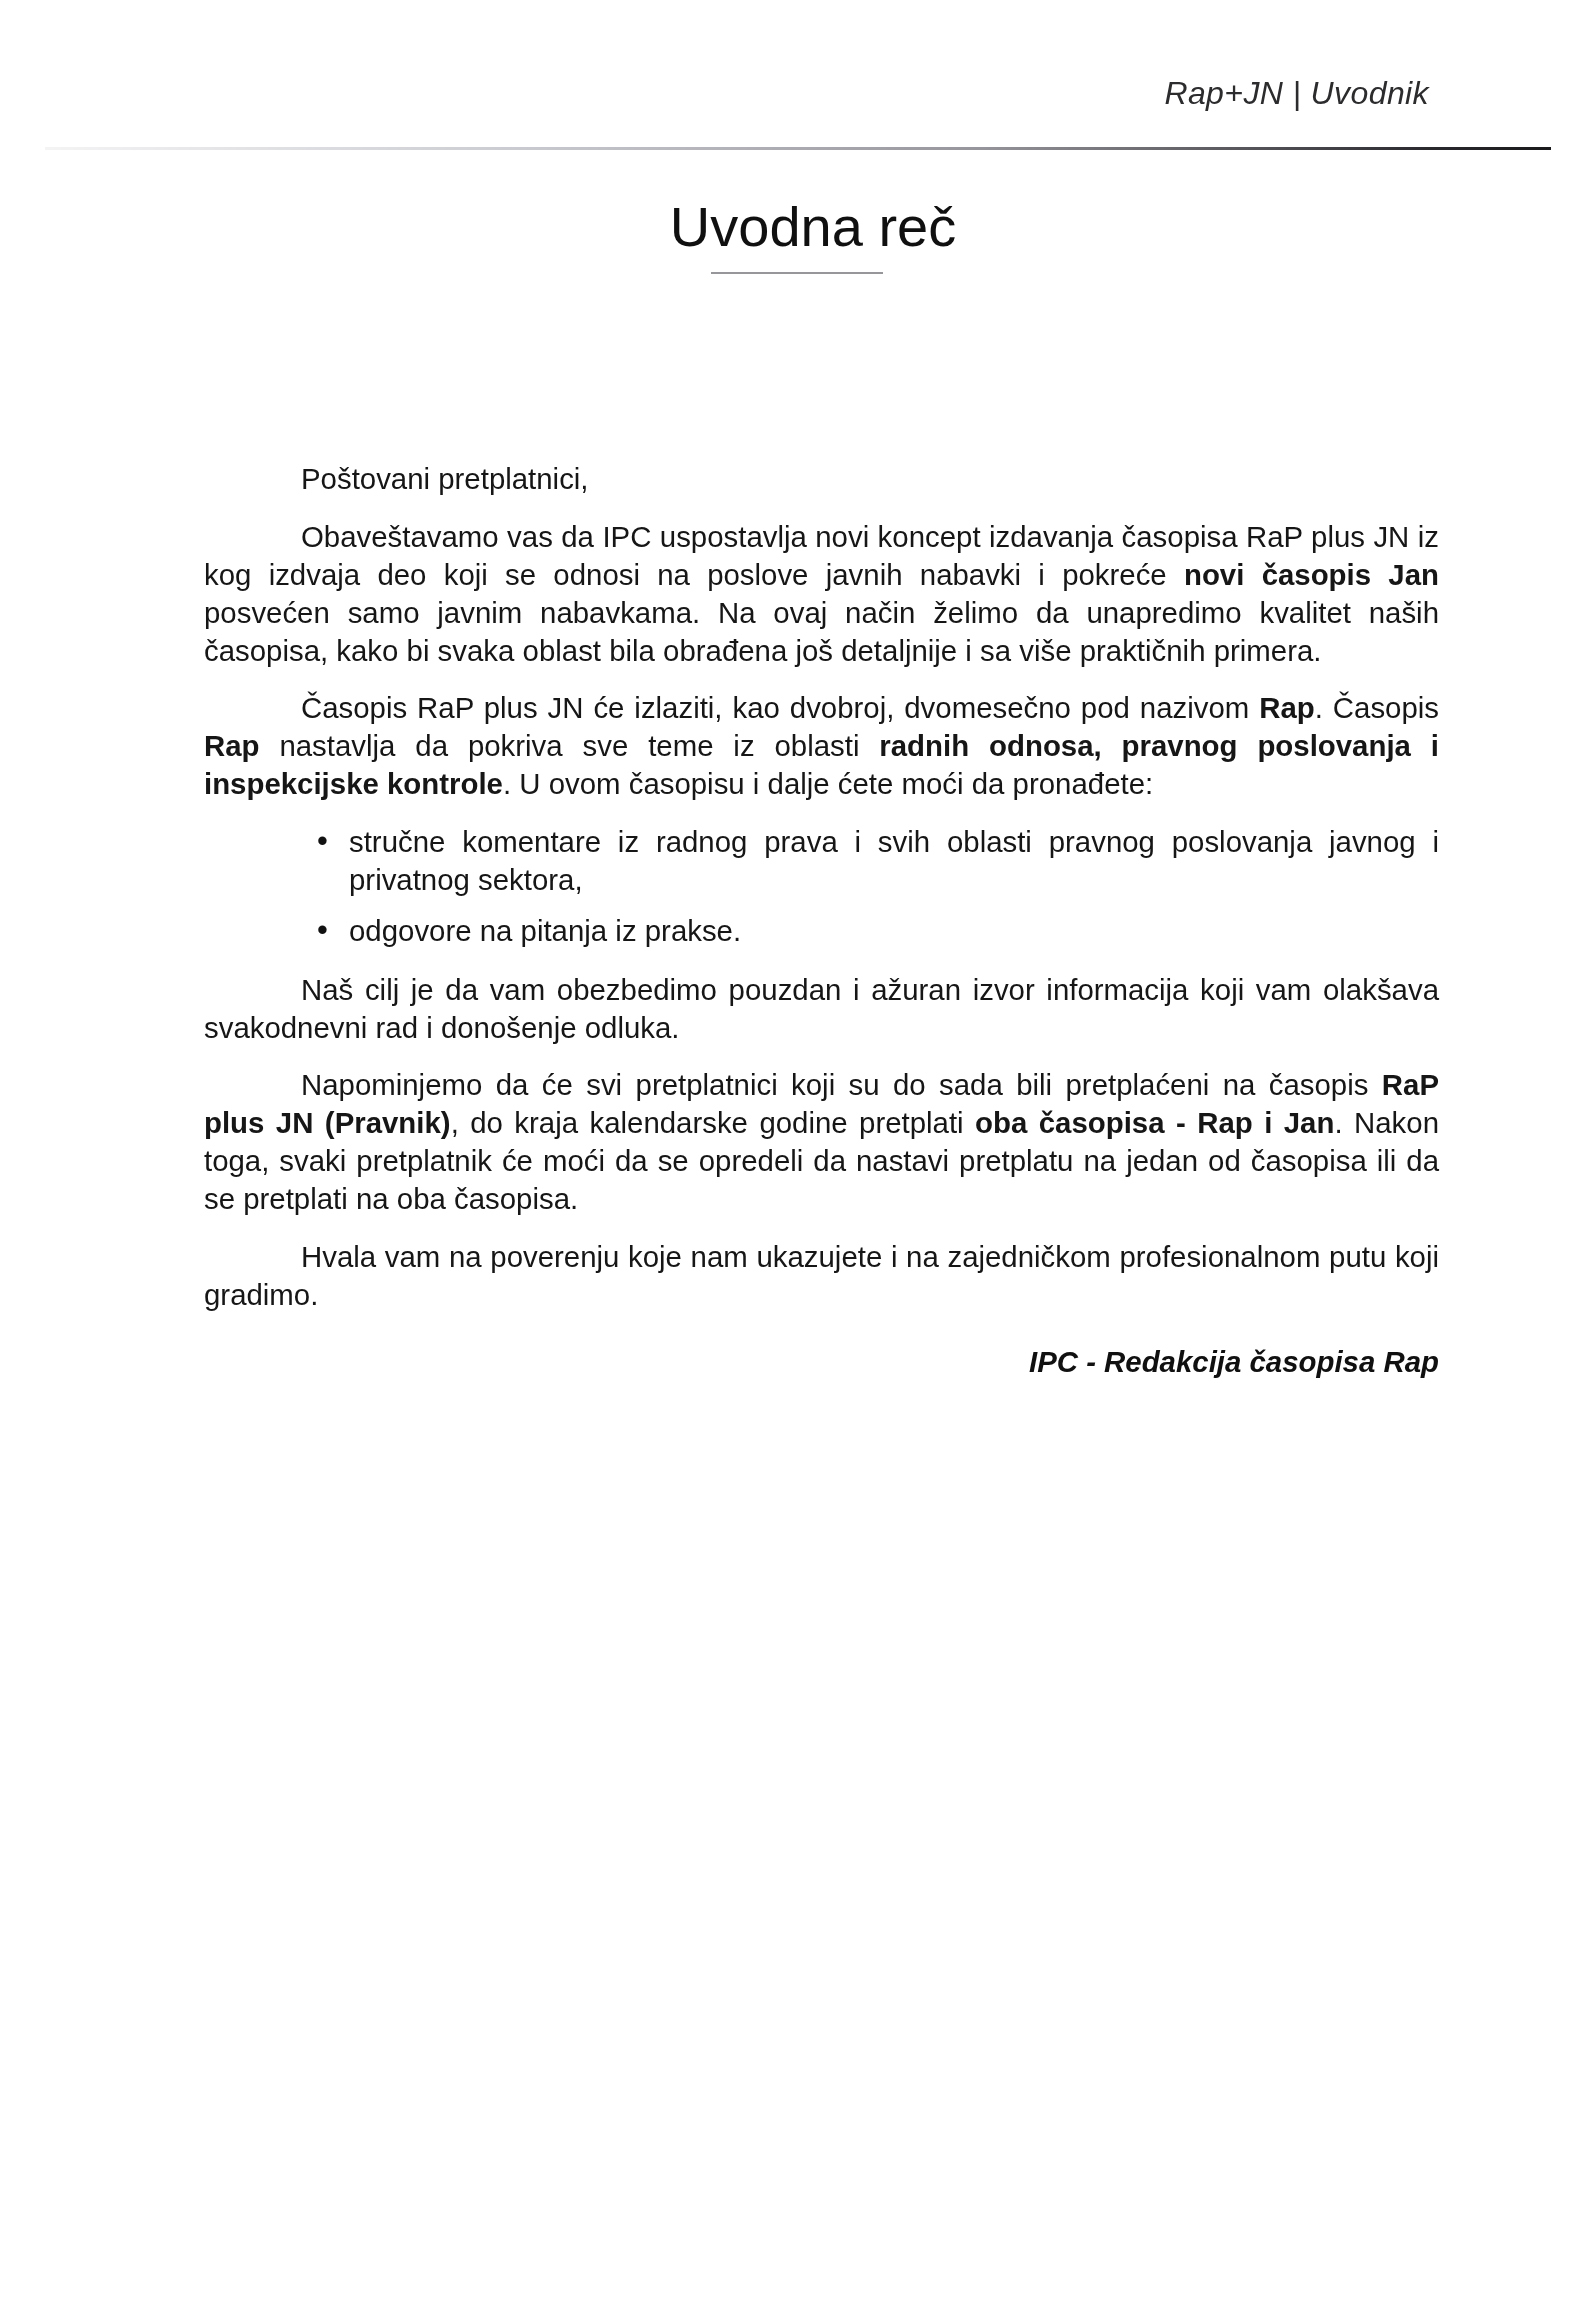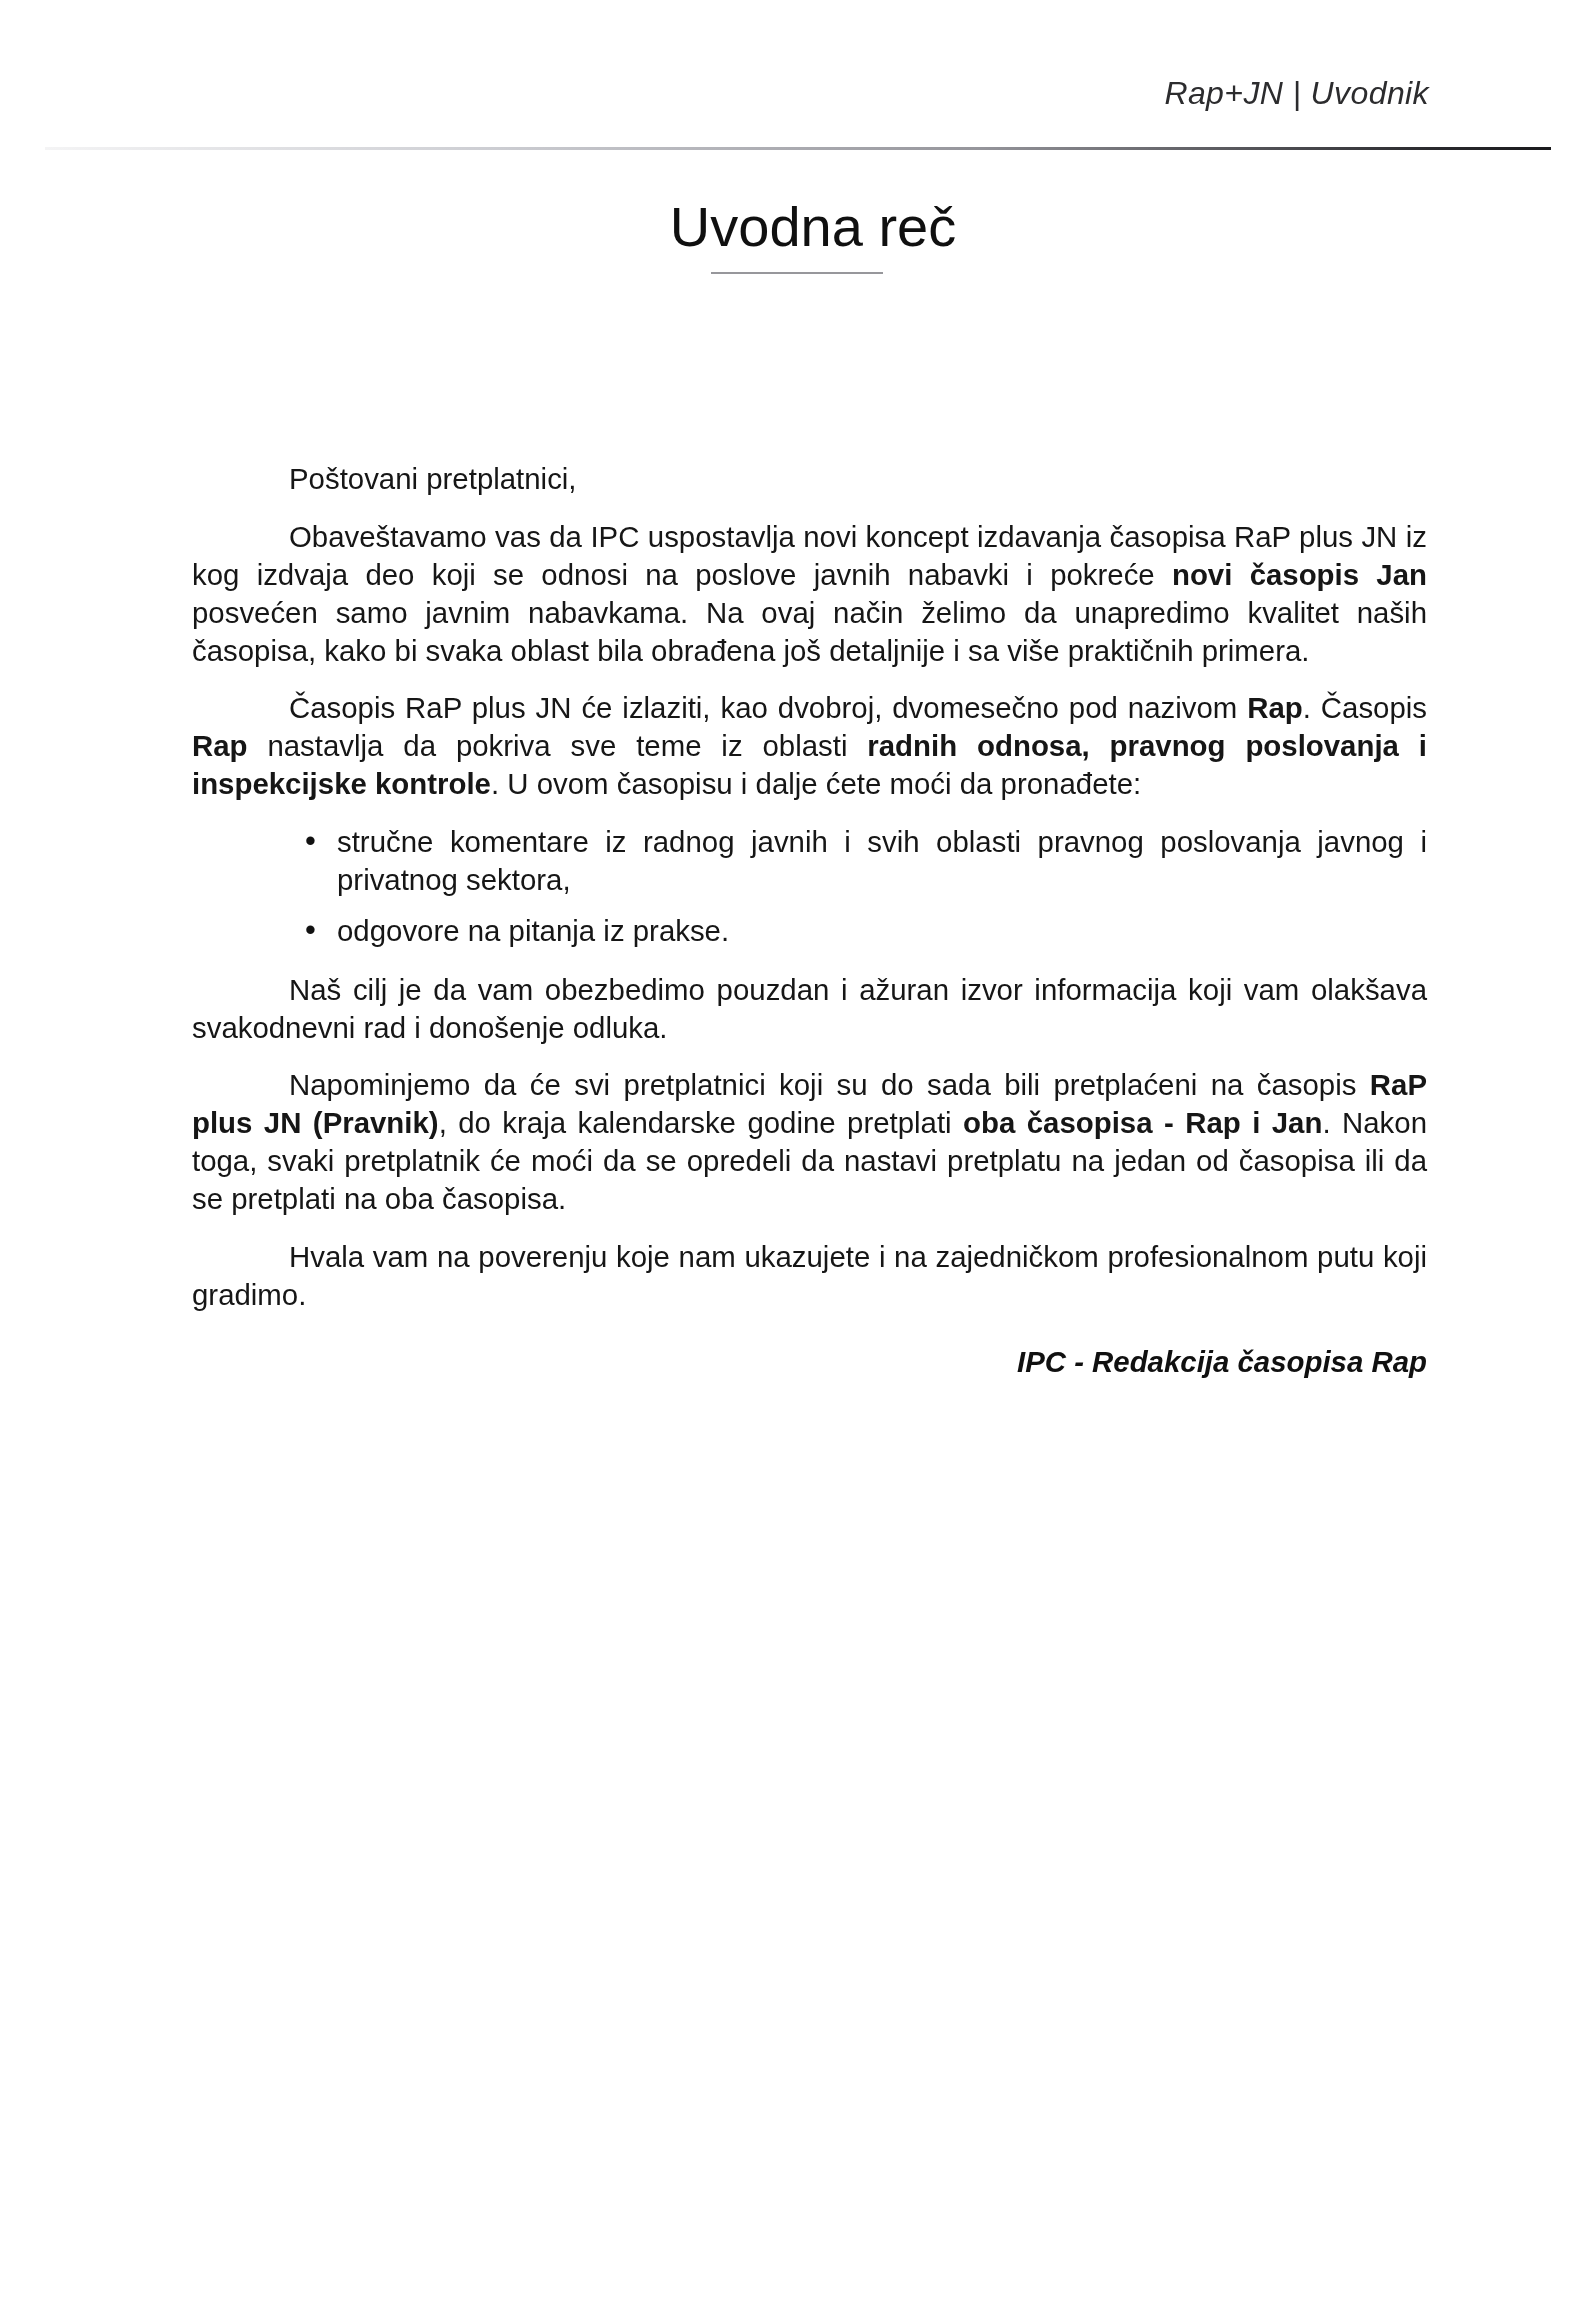--- a/index.html
+++ b/index.html
@@ -55,21 +55,21 @@
     transform: translateX(-50%);
     width: 172px;
     height: 1.6px;
     background: #97979b;
   }
 
   
   .content {
     position: absolute;
     top: 460px;
-    left: 192px;
+    left: 204px;
     width: 1235px;
     font-size: 29.4px;
     line-height: 38px;
     text-align: justify;
     color: #161616;
   }
   .content p.para {
     margin: 0 0 19.6px 0;
     text-indent: 97px;
   }
@@ -148,21 +148,21 @@
 
   <h1 class="title">Uvodna reč</h1>
   <div class="title-rule"></div>
 
   <div class="content">
     <p class="para"><span>Poštovani pretplatnici,</span></p>
     <p class="para"><span>Obaveštavamo vas da IPC uspostavlja novi koncept izdavanja časopisa RaP plus JN iz kog izdvaja deo koji se odnosi na poslove javnih nabavki i pokreće </span><b>novi časopis Jan</b><span> posvećen samo javnim nabavkama. Na ovaj način želimo da unapredimo kvalitet naših časopisa, kako bi svaka oblast bila obrađena još detaljnije i sa više praktičnih primera.</span></p>
     <p class="para"><span>Časopis RaP plus JN će izlaziti, kao dvobroj, dvomesečno pod nazivom </span><b>Rap</b><span>. Časopis </span><b>Rap</b><span> nastavlja da pokriva sve teme iz oblasti </span><b>radnih odnosa, pravnog poslovanja i inspekcijske kontrole</b><span>. U ovom časopisu i dalje ćete moći da pronađete:</span></p>
 
     <ul class="bullets">
-      <li>stručne komentare iz radnog javnih i svih oblasti pravnog poslovanja javnog i privatnog sektora,</li>
+      <li>stručne komentare iz radnog prava i svih oblasti pravnog poslovanja javnog i privatnog sektora,</li>
       <li>odgovore na pitanja iz prakse.</li>
     </ul>
 
     <p class="para"><span>Naš cilj je da vam obezbedimo pouzdan i ažuran izvor informacija koji vam olakšava svakodnevni rad i donošenje odluka.</span></p>
     <p class="para"><span>Napominjemo da će svi pretplatnici koji su do sada bili pretplaćeni na časopis </span><b>RaP plus JN (Pravnik)</b><span>, do kraja kalendarske godine pretplati </span><b>oba časopisa - Rap i Jan</b><span>. Nakon toga, svaki pretplatnik će moći da se opredeli da nastavi pretplatu na jedan od časopisa ili da se pretplati na oba časopisa.</span></p>
     <p class="para"><span>Hvala vam na poverenju koje nam ukazujete i na zajedničkom profesionalnom putu koji gradimo.</span></p>
 
     <div class="signature">IPC - Redakcija časopisa Rap</div>
   </div>
 

